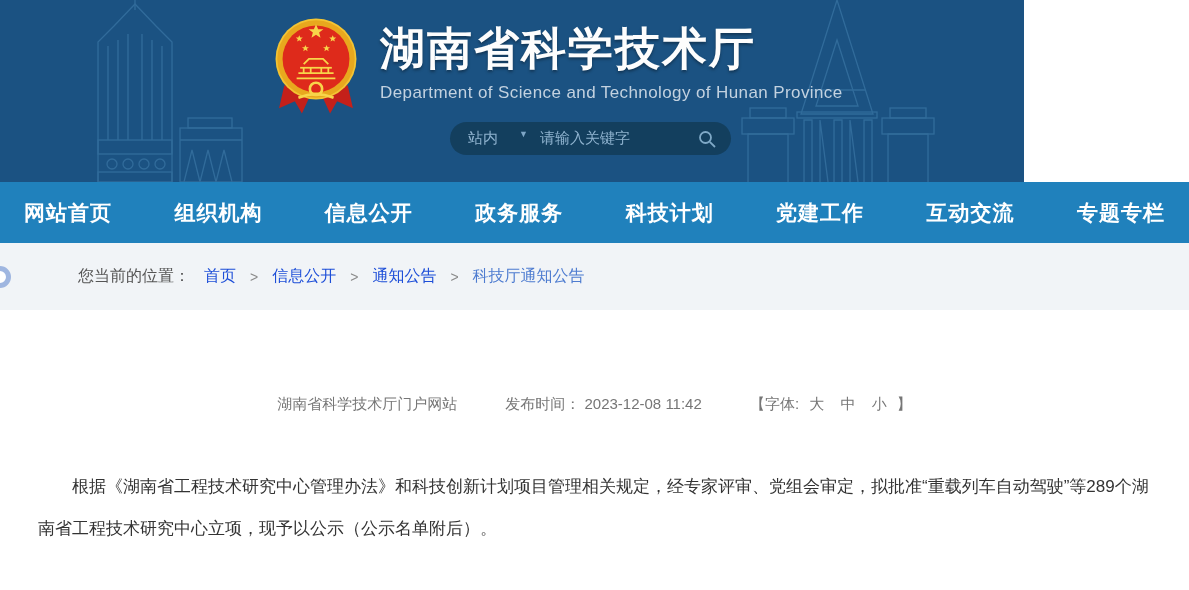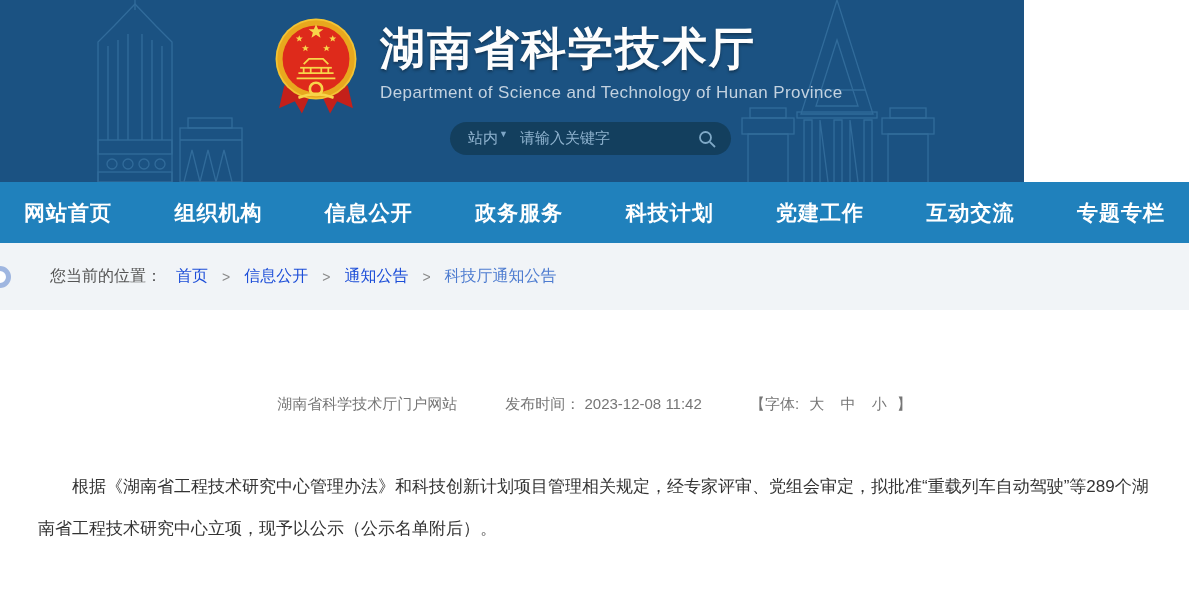--- a/index.html
+++ b/index.html
@@ -12,34 +12,34 @@
   .bldg-left { left:0; }
   .bldg-right { right:0; }
   .emblem { position:absolute; left:272px; top:16px; width:88px; height:100px; }
   .brand { position:absolute; left:380px; top:24px; }
   .brand h1 { color:#fdfdfd; font-size:45px; font-weight:bold; letter-spacing:2px;
     text-shadow:0 2px 3px rgba(0,0,0,.35); line-height:1.1; }
   .brand .sub { margin-top:9px; color:#c3d2e0; font-size:17px; letter-spacing:.4px; }
   .searchbar { position:absolute; left:450px; top:122px; width:281px; height:33px;
     background:#133f5e; border-radius:17px; display:flex; align-items:center;
     padding:0 14px 0 18px; color:#8fb3cf; font-size:15px; cursor:text; }
-  .searchbar .scope { display:flex; gap:1px; cursor:pointer; }
+  .searchbar .scope { display:flex; gap:21px; cursor:pointer; }
   .searchbar .caret { font-size:9px; color:#7ea6c6; }
   .searchbar .ph { margin-left:12px; color:#8fb3cf; }
   .searchbar .mag { margin-left:auto; width:20px; height:20px; cursor:pointer; }
 
   
   .main-nav { width:1189px; height:61px; background:#2081bc; display:flex;
     align-items:center; justify-content:space-between; padding:0 24px; }
   .main-nav .nav-item { color:#fff; font-size:21px; font-weight:bold; letter-spacing:1px;
     cursor:pointer; white-space:nowrap; }
 
   
   .crumbbar { position:relative; width:1189px; height:67px; background:#f1f4f7;
-    display:flex; align-items:center; padding-left:50px; font-size:16px; color:#555; }
+    display:flex; align-items:center; padding-left:78px; font-size:16px; color:#555; }
   .crumb-dot { position:absolute; left:-11px; top:23px; width:22px; height:22px;
     border-radius:50%; background:#fff; border:5px solid #9fb6e0; }
   .crumbbar .sep { margin:0 14px; color:#8a8a8a; font-size:14px; }
   .crumbbar .crumb { color:#1d4ed8; cursor:pointer; }
   .crumbbar .crumb.current { color:#4e7cd0; }
   .crumb-prefix { margin-right:14px; }
 
   
   .article { background:#fff; padding-top:47px; }
   .article-title { text-align:center; color:#527bc8; font-size:30px; font-weight:500;

